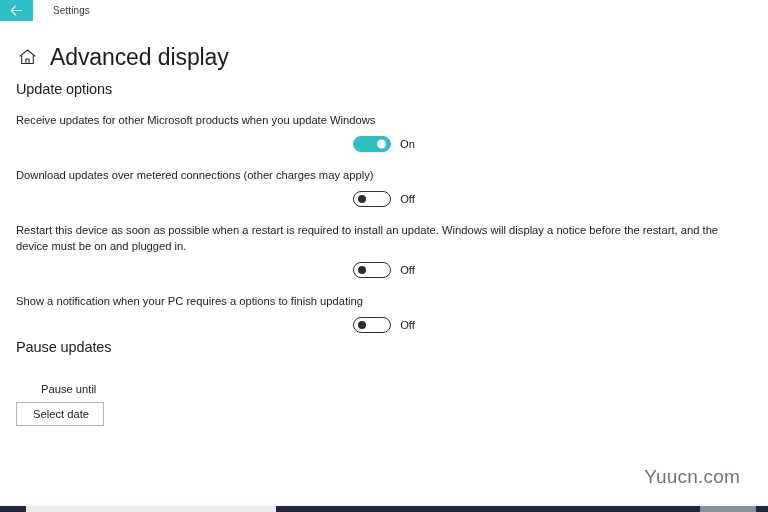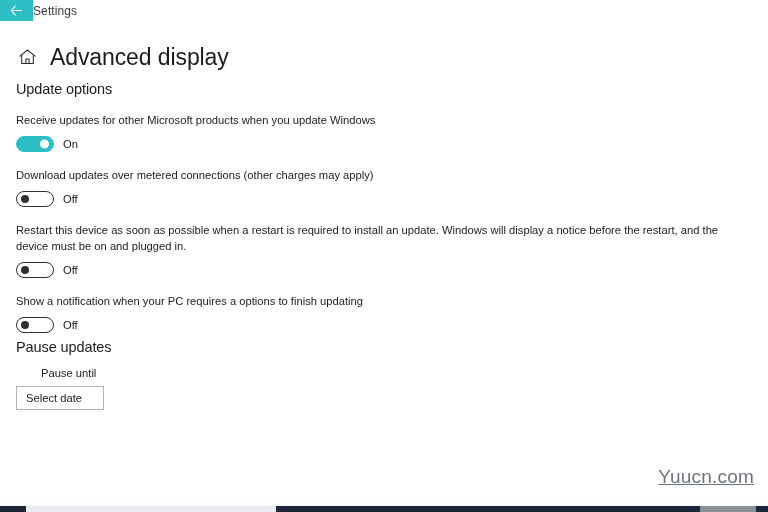--- a/index.html
+++ b/index.html
@@ -34,25 +34,25 @@
     display: flex;
     align-items: center;
     justify-content: center;
     flex: 0 0 auto;
     cursor: pointer;
   }
 
   #back-button svg { display: block; }
 
   #titlebar-title {
-    font-size: 12px;
+    font-size: 10px;
     color: #3a3a3a;
     display: flex;
     align-items: center;
-    padding-left: 0;
+    padding-left: 20px;
     letter-spacing: 0.1px;
   }
 
   
   #page-header {
     display: flex;
     align-items: center;
     padding: 18px 0 0 16px;
     height: 54px;
   }
@@ -168,26 +168,25 @@
     justify-content: space-between;
     padding: 0 7px 0 9px;
     font-size: 11.2px;
     color: #1c1c1c;
     cursor: pointer;
   }
 
   
   #watermark {
     position: absolute;
-    right: 14px;
+    right: 28px;
     bottom: 24px;
     font-size: 19px;
     color: #6d7480;
     letter-spacing: 0.2px;
-    text-decoration: underline;
   }
 
   
   #bottom-strip {
     position: absolute;
     left: 0;
     bottom: 0;
     width: 768px;
     height: 9px;
     background: #fbfcfd;
@@ -218,22 +217,22 @@
     bottom: 0;
     width: 56px;
     height: 6px;
     background: #8b8f98;
     cursor: pointer;
   }
 
   
   .mt-sec   { margin-top: 6px; }
   .mt-item  { margin-top: 16px; }
-  .mt-tog   { margin-top: 7px; }
-  .mt-small { margin-top: 12px; padding-left: 25px; }
+  .mt-tog   { margin-top: 7px; justify-content: center; }
+  .mt-small { margin-top: 28px; padding-left: 25px; }
 </style>
 </head>
 <body>
 
 <div id="titlebar">
   <div id="back-button">
     <span>
       <svg width="13" height="11" viewBox="0 0 13 11" fill="none">
         <path d="M5.3 1.2 L1.3 5.5 L5.3 9.8" stroke="#ffffff" stroke-width="1.1" stroke-linecap="round" stroke-linejoin="round"></path>
         <path d="M1.5 5.5 H11.6" stroke="#ffffff" stroke-width="1.1" stroke-linecap="round"></path>

